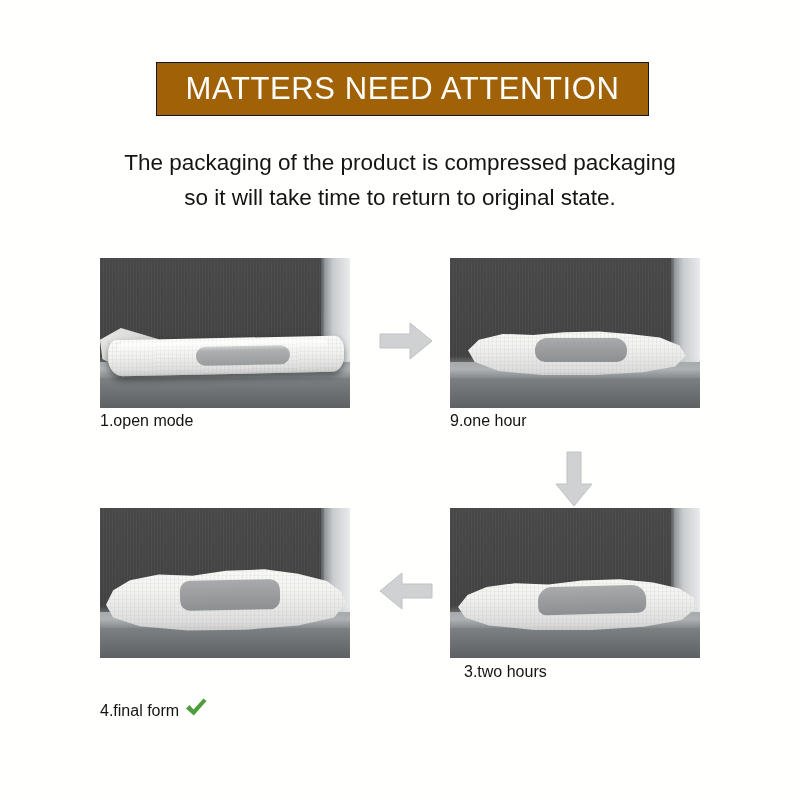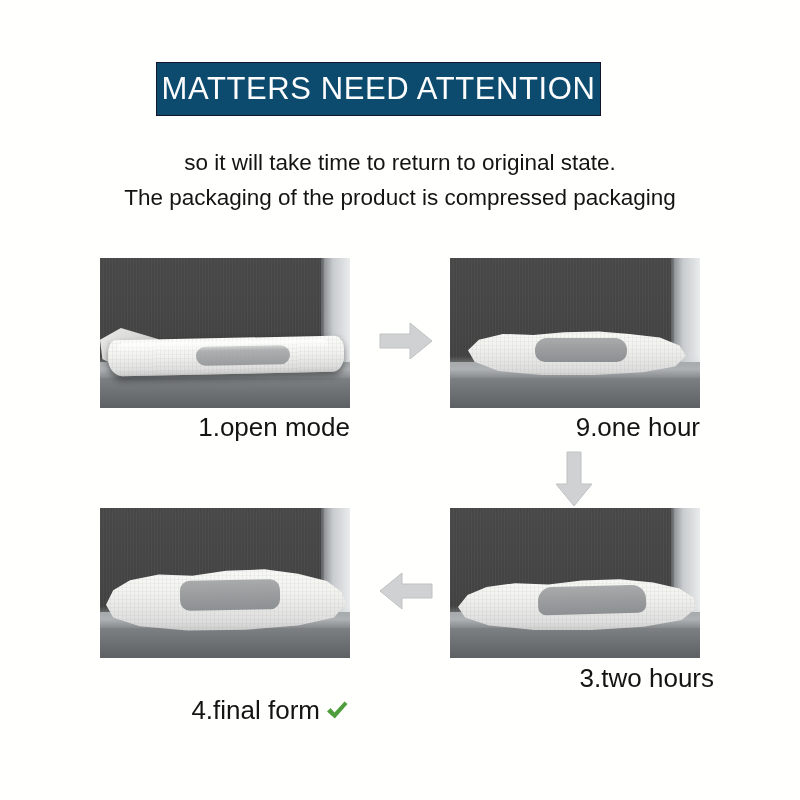--- a/index.html
+++ b/index.html
@@ -15,23 +15,23 @@
     color: #1a1a1a;
     overflow: hidden;
     position: relative;
   }
 
   
   #title-banner {
     position: absolute;
     left: 156px;
     top: 62px;
-    width: 445px;
+    width: 493px;
     height: 54px;
-    background: #0c4a6e;
+    background: #a16207;
     border: 1px solid #11152c;
     box-sizing: border-box;
     display: flex;
     align-items: center;
     justify-content: center;
   }
   #title-banner .title-text {
     color: #fdfdfd;
     font-size: 31px;
     letter-spacing: 0.6px;
@@ -192,22 +192,22 @@
     left: 80px; top: 72px;
     width: 100px; height: 30px;
     border-radius: 10px;
     transform: rotate(-1deg);
   }
 
   
   .caption {
     position: absolute;
     width: 250px;
-    text-align: right;
-    font-size: 26px;
+    text-align: left;
+    font-size: 16px;
     color: #141414;
     white-space: nowrap;
   }
   #cap-1 { left: 100px; top: 412px; }
   #cap-2 { left: 450px; top: 412px; }
   #cap-3 { left: 464px; top: 663px; }
   #cap-4 { left: 100px; top: 663px; margin-top: 32px; }
 
   .check-icon {
     display: inline-block;
@@ -224,22 +224,22 @@
   #arrow-left  { left: 378px; top: 570px; }
 </style>
 </head>
 <body>
 
 <div id="title-banner">
   <span class="title-text">MATTERS NEED ATTENTION</span>
 </div>
 
 <div id="subtitle">
+  <span class="line">The packaging of the product is compressed packaging</span>
   <span class="line">so it will take time to return to original state.</span>
-  <span class="line">The packaging of the product is compressed packaging</span>
 </div>
 
 <div class="photo-cell" id="cell-1">
   <div class="photo-frame">
     <div class="backdrop"></div>
     <div class="side-wall-edge"></div>
     <div class="side-wall"></div>
     <div class="floor"></div>
     <div class="floor-sheen"></div>
     <div id="p1-wrap-left"></div>

